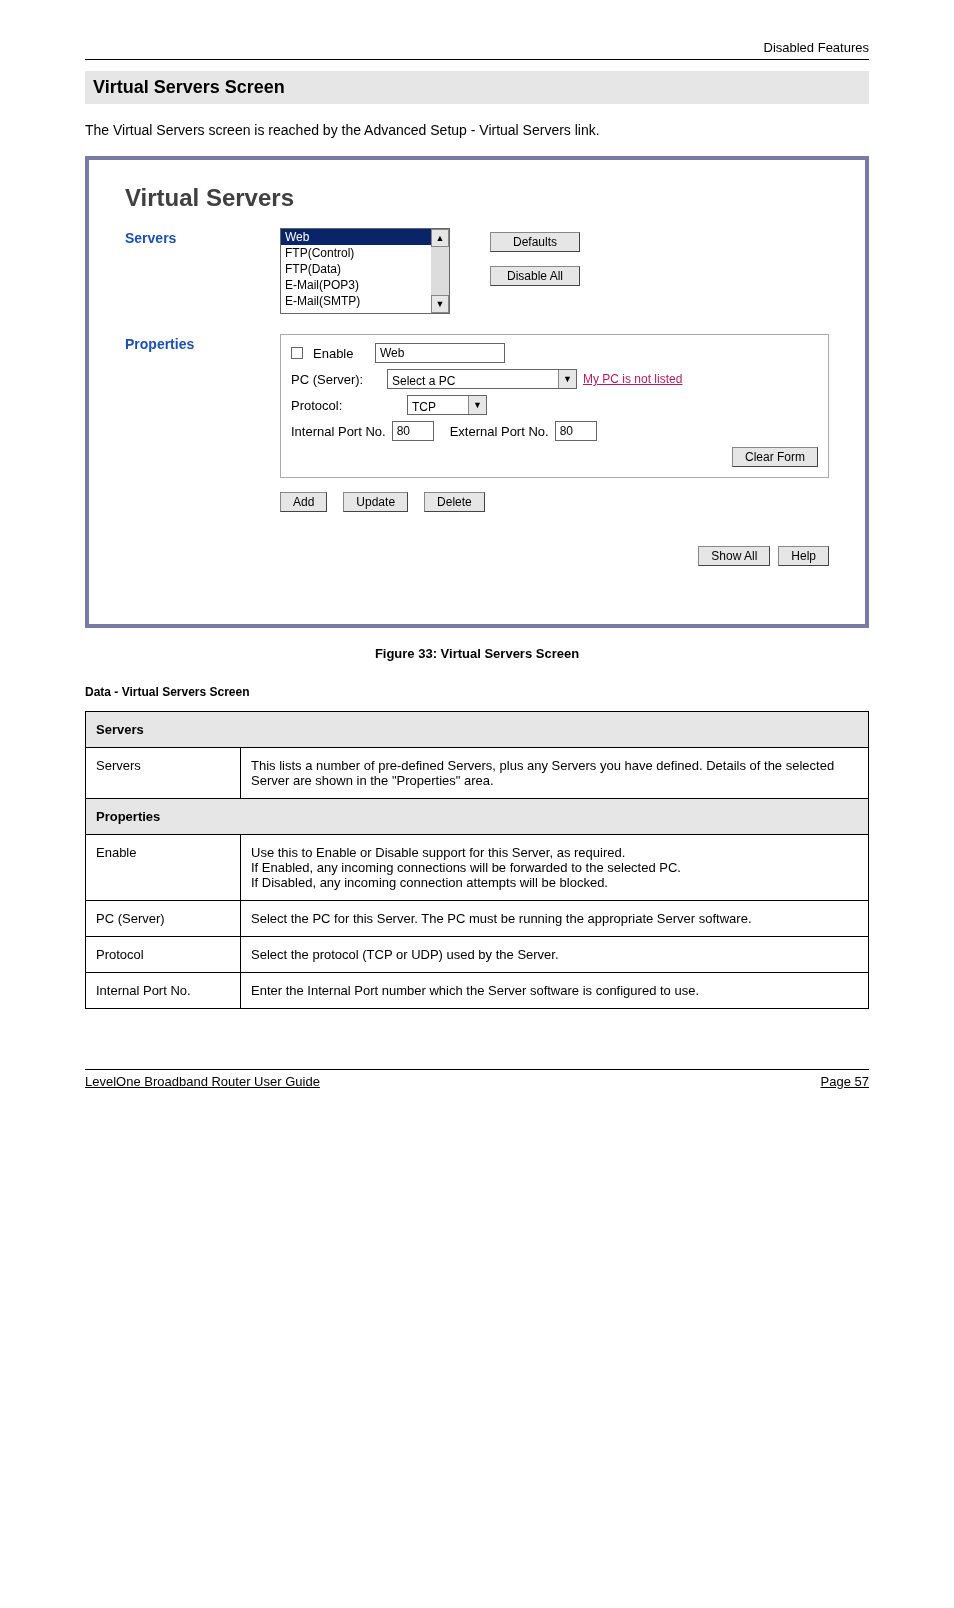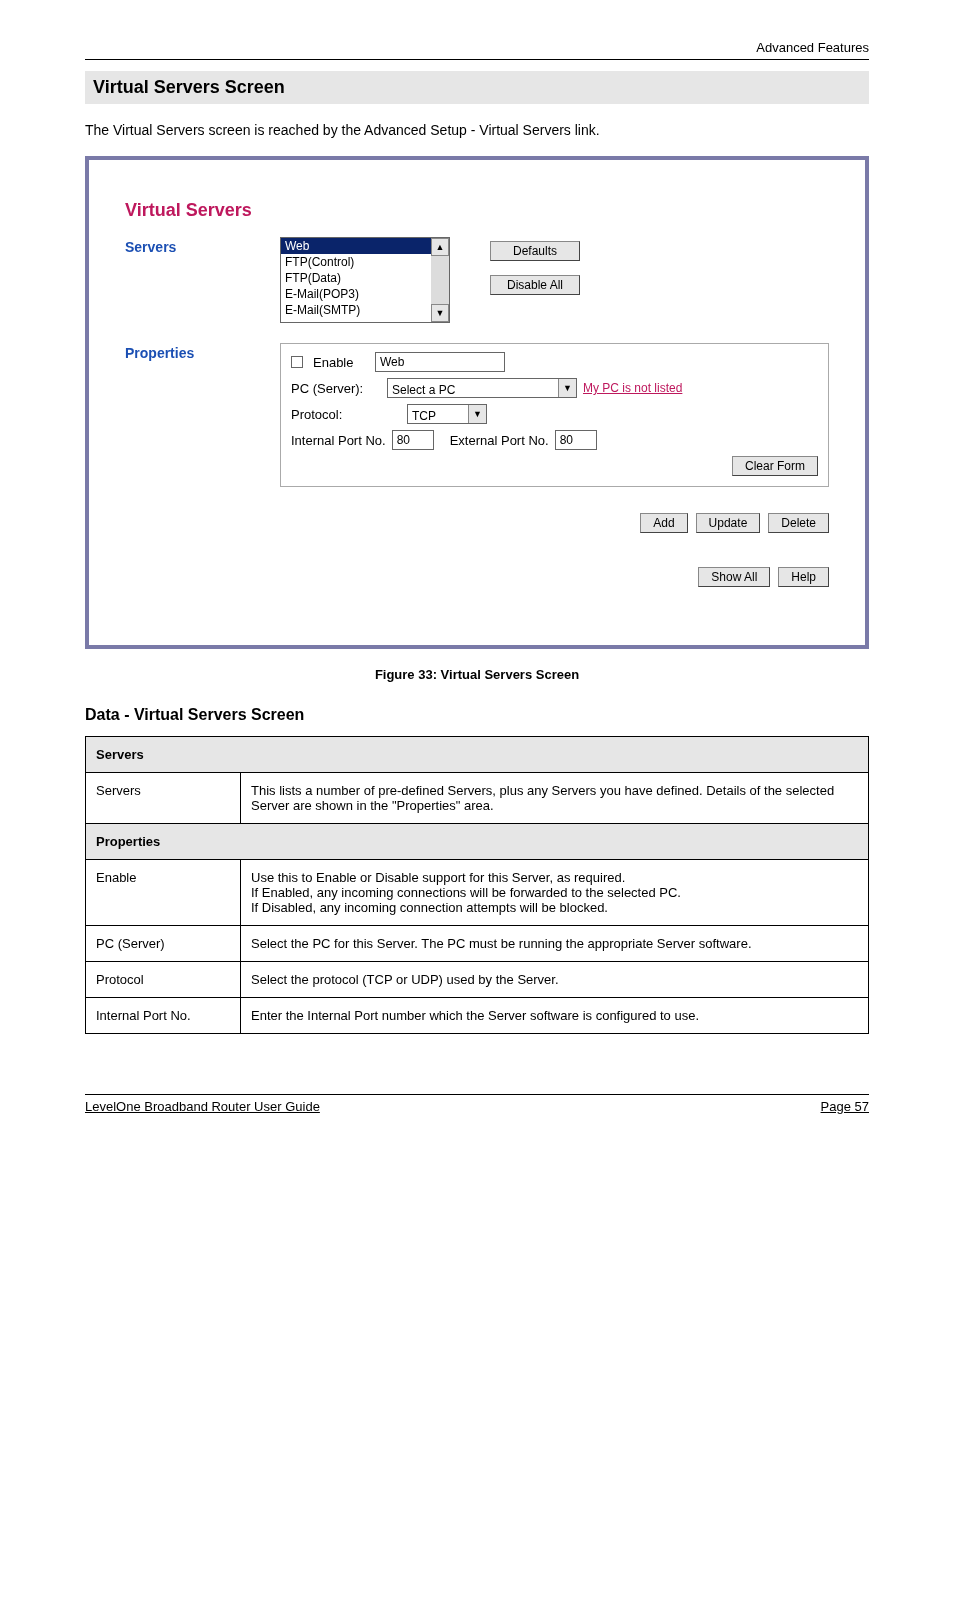--- a/index.html
+++ b/index.html
@@ -36,24 +36,24 @@
   .intro {
     margin: 0 0 18px 0;
     font-size: 14px;
   }
   .panel-wrap {
     border: 4px solid #7a7aa8;
     background: #fff;
     padding: 24px 36px 38px 36px;
   }
   .panel-h {
-    color: #be185d;
-    font-weight: bold;
-    font-size: 18px;
-    margin: 16px 0 16px 0;
+    color: #404040;
+    font-weight: bold;
+    font-size: 24px;
+    margin: 0 0 16px 0;
   }
   .row {
     display: flex;
     align-items: flex-start;
     margin-bottom: 20px;
   }
   .row-label {
     color: #1b4fb3;
     font-weight: bold;
     font-size: 14px;
@@ -182,39 +182,39 @@
     vertical-align: middle;
   }
   .lnk {
     color: #be185d;
     text-decoration: underline;
     font-size: 12px;
     text-align: right;
   }
   .btn-row {
     display: flex;
-    justify-content: flex-end;
-    gap: 8px;
-    margin-top: 26px;
+    justify-content: flex-start;
+    gap: 16px;
+    margin-top: 14px;
   }
   .btn-row-right {
     display: flex;
     justify-content: flex-end;
     gap: 8px;
     margin-top: 34px;
   }
   .caption {
     text-align: center;
     font-weight: bold;
     font-size: 13px;
     margin: 18px 0 24px 0;
   }
   .subhead {
     font-weight: bold;
-    font-size: 16px;
+    font-size: 12px;
     margin: 10px 0 12px 0;
   }
   table.desc {
     width: 100%;
     border-collapse: collapse;
     font-size: 13px;
   }
   table.desc td, table.desc th {
     border: 1px solid #000;
     padding: 10px 10px;
@@ -237,21 +237,21 @@
     font-size: 13px;
     text-decoration: underline;
   }
 </style>
 </head>
 <body>
 
 <div class="page">
 
   <div class="top-rule">
-    <span>Advanced Features</span>
+    <span>Disabled Features</span>
   </div>
 
   <div class="section-title">Virtual Servers Screen</div>
 
   <p class="intro">The Virtual Servers screen is reached by the Advanced Setup - Virtual Servers link.</p>
 
   <div class="panel-wrap">
     <div class="panel-h">Virtual Servers</div>
 
     <div class="row">

